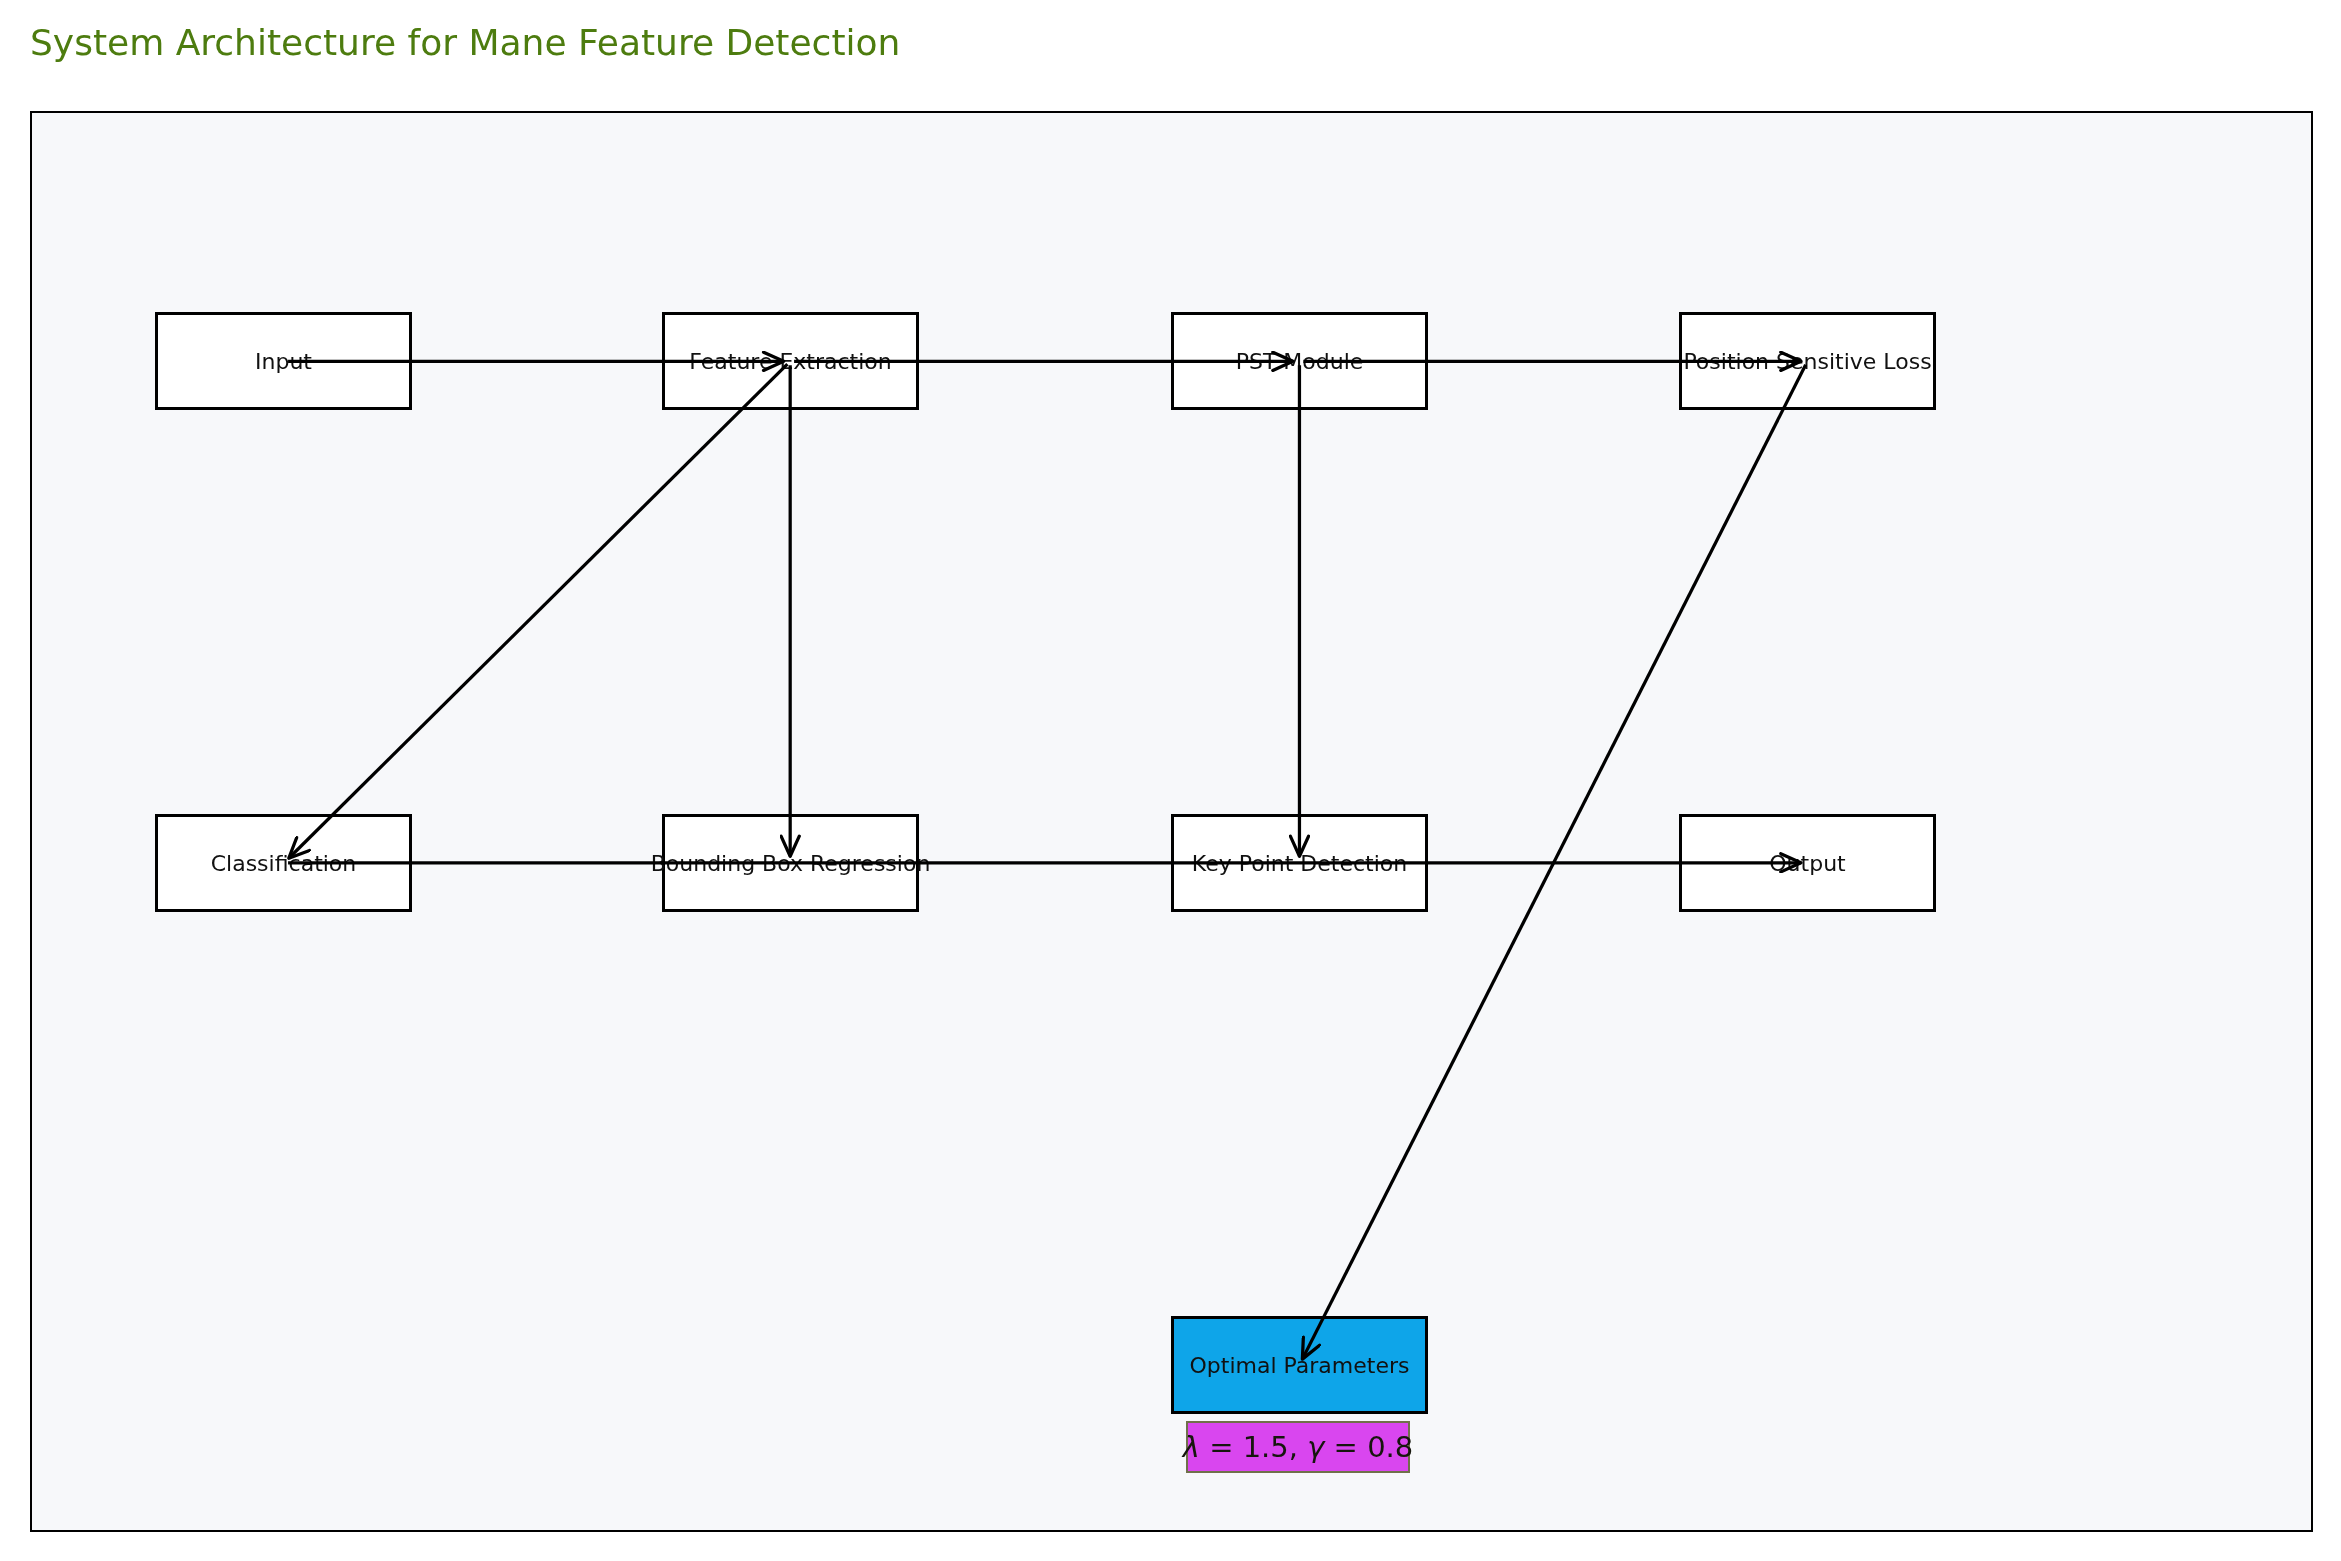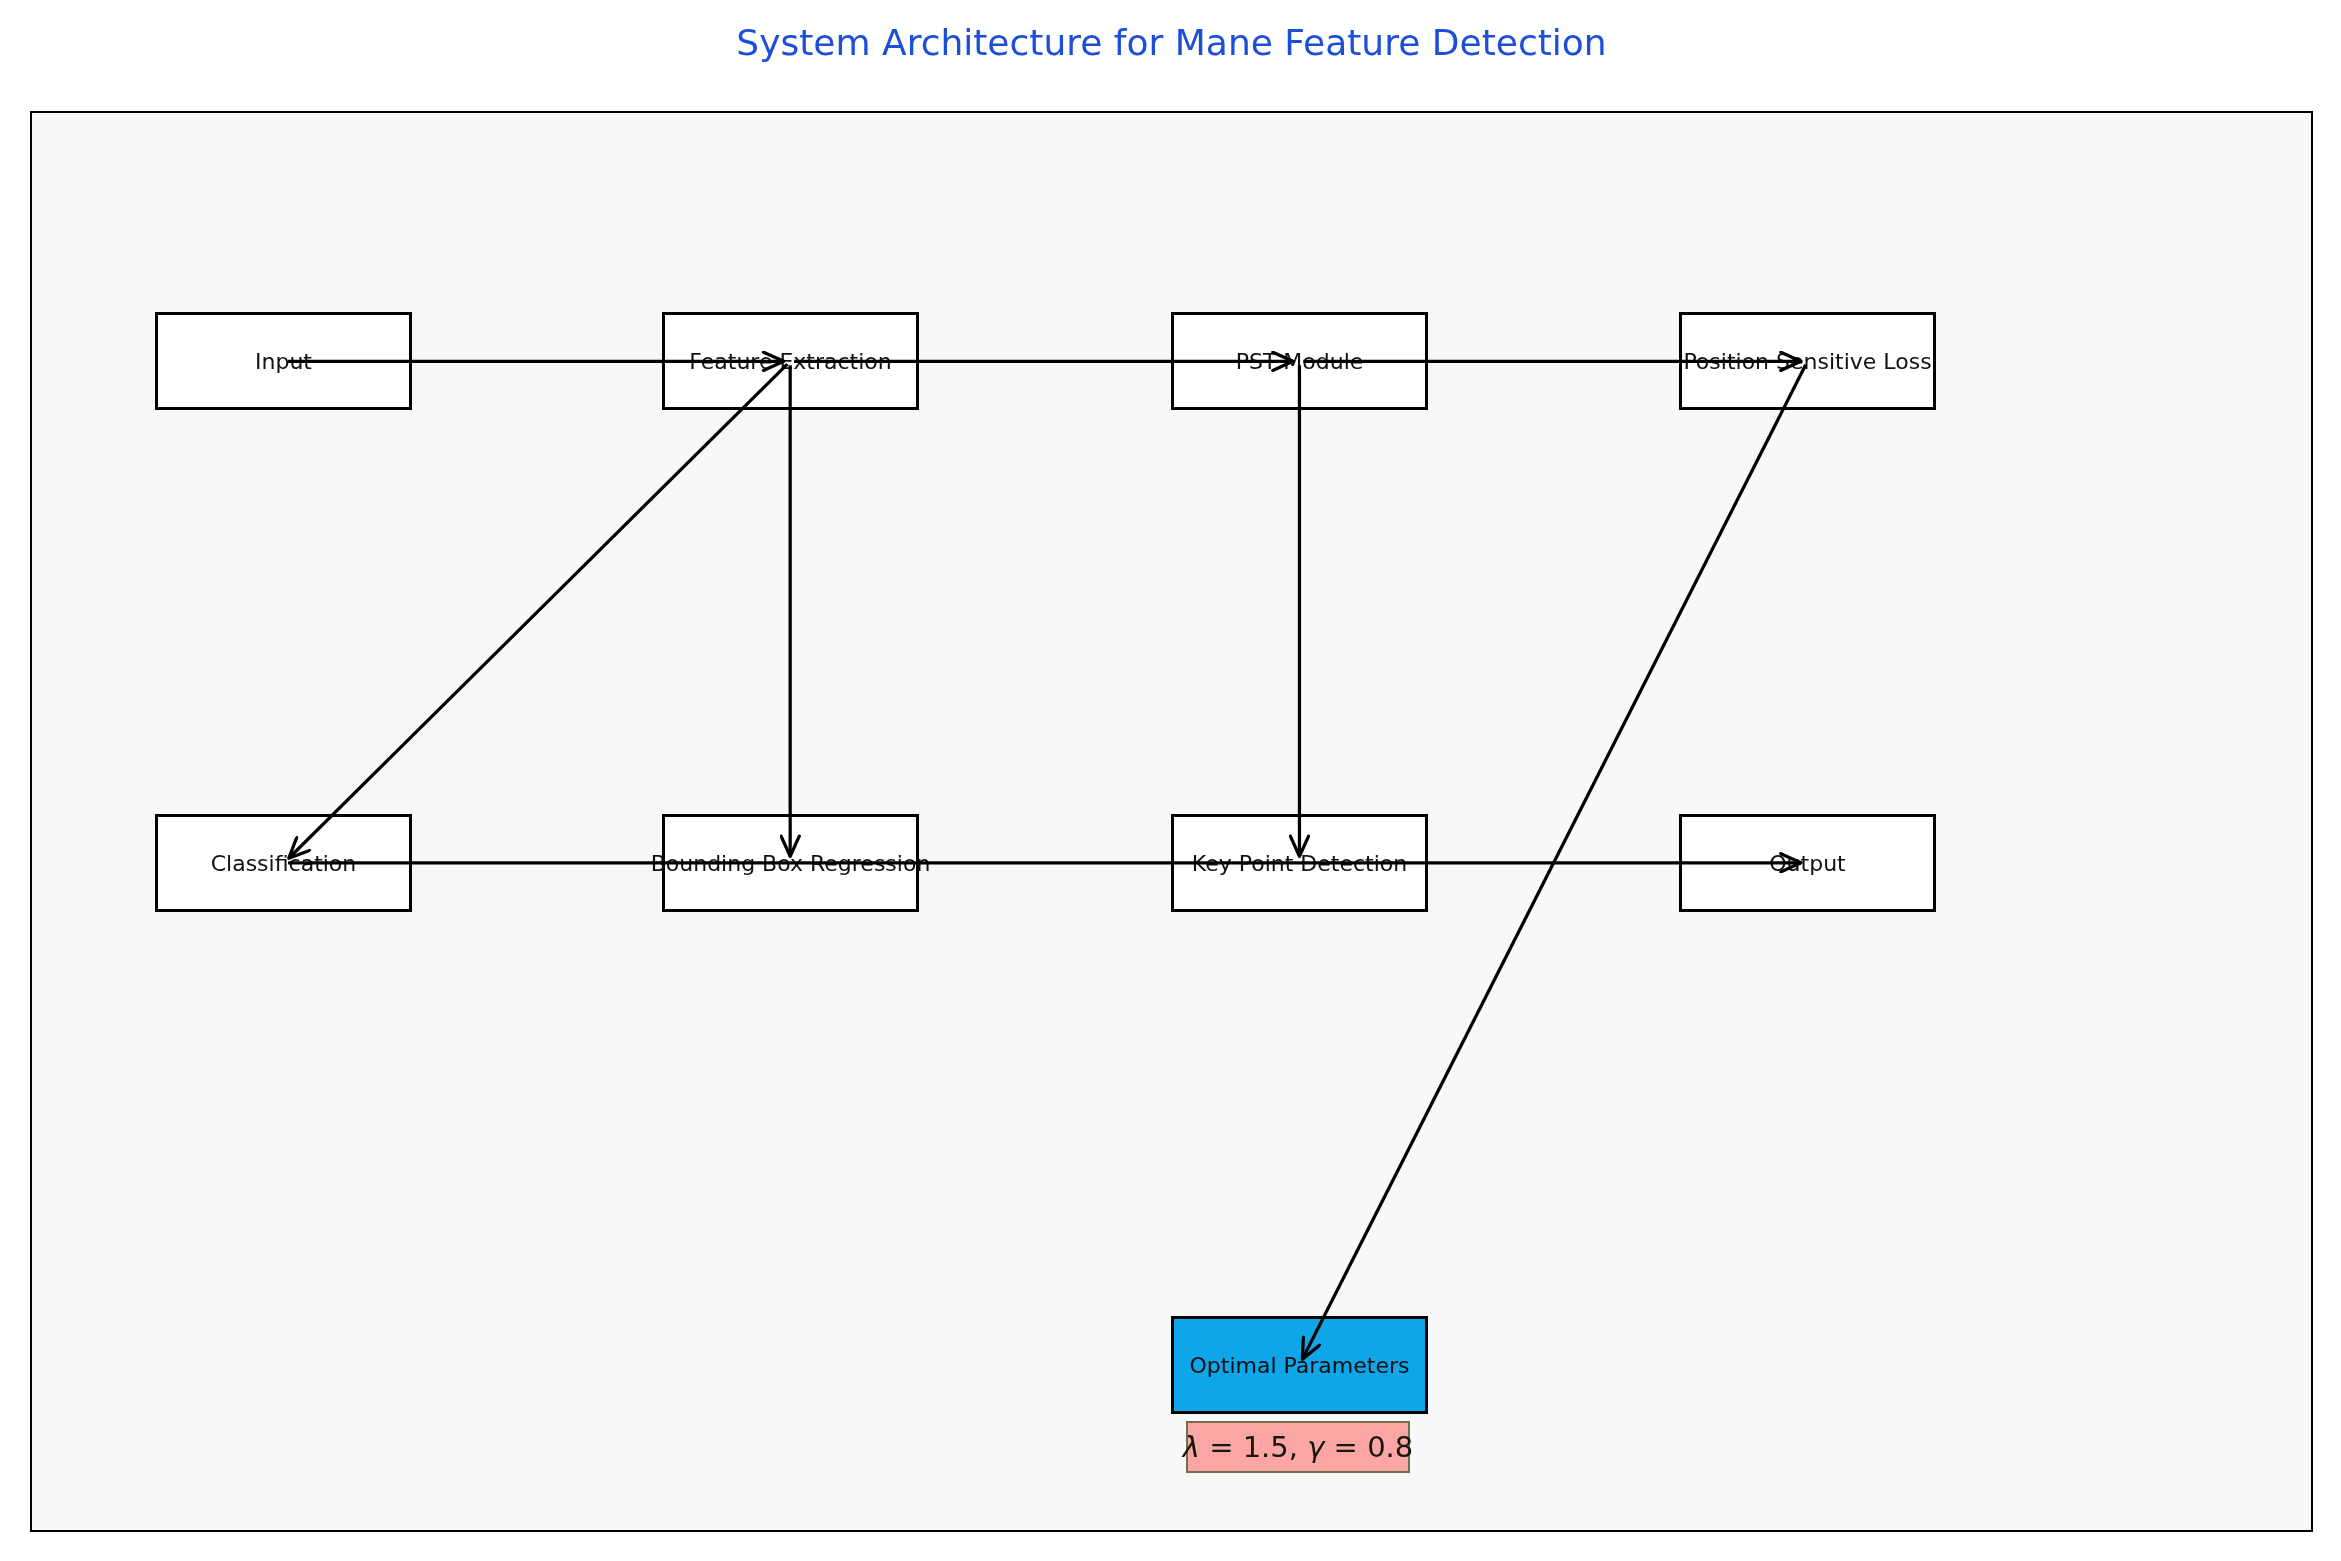--- a/index.html
+++ b/index.html
@@ -3,21 +3,21 @@
 <meta charset="utf-8">
 <style>
   html,body{margin:0;padding:0;background:#ffffff;}
   .stage{
     position:relative;width:2342px;height:1561px;
     font-family:"DejaVu Sans","Liberation Sans",sans-serif;
     background:#ffffff;overflow:hidden;
   }
   .fig-title{
     position:absolute;left:30px;top:21px;width:2283px;
-    text-align:center;font-size:36px;line-height:1.2;color:#1d4ed8;
+    font-size:36px;line-height:1.2;color:#4d7c0f;
     white-space:nowrap;
   }
   .frame{
     position:absolute;left:30px;top:111px;width:2283px;height:1421px;
     box-sizing:border-box;border:2.6px solid #000000;background:#f7f8fa;
   }
   .node{
     position:absolute;width:257px;height:98px;box-sizing:border-box;
     background:#ffffff;border:3.3px solid #000000;
     display:flex;align-items:center;justify-content:center;
@@ -52,21 +52,21 @@
   <div class="node c3 r1" style="background: rgb(255, 255, 255); border-color: rgb(0, 0, 0);">PST Module</div>
   <div class="node c4 r1" style="background: rgb(255, 255, 255); border-color: rgb(0, 0, 0);">Position Sensitive Loss</div>
 
   <div class="node c1 r2" style="background: rgb(255, 255, 255); border-color: rgb(0, 0, 0);">Classification</div>
   <div class="node c2 r2" style="background: rgb(255, 255, 255); border-color: rgb(0, 0, 0);">Bounding Box Regression</div>
   <div class="node c3 r2" style="background: rgb(255, 255, 255); border-color: rgb(0, 0, 0);">Key Point Detection</div>
   <div class="node c4 r2" style="background: rgb(255, 255, 255); border-color: rgb(0, 0, 0);">Output</div>
 
   <div class="node c3 r3" style="background: #0ea5e9; border-color: rgb(0, 0, 0);">Optimal Parameters</div>
 
-  <div class="annotation" style="background: #fca5a5; border-color: rgb(112, 112, 74);">
+  <div class="annotation" style="background: #d946ef; border-color: rgb(112, 112, 74);">
     <span class="annotation-text"><span class="it">λ</span><span> = 1.5, </span><span class="it">γ</span><span> = 0.8</span></span>
   </div>
 
   <svg id="arrows" viewBox="0 0 3600 2400" xmlns="http://www.w3.org/2000/svg">
     <defs>
       <marker id="ah" viewBox="0 0 44 32" refX="36" refY="16" markerWidth="44" markerHeight="32" markerUnits="userSpaceOnUse" orient="auto">
         <path d="M5,2 L36,16 L5,30" fill="none" stroke="#000000" stroke-width="5" stroke-linecap="round" stroke-linejoin="round"></path>
       </marker>
     </defs>
   <line x1="442.5" y1="555.5" x2="1204.5" y2="555.5" stroke="#000000" stroke-width="5" marker-end="url(#ah)"></line>

